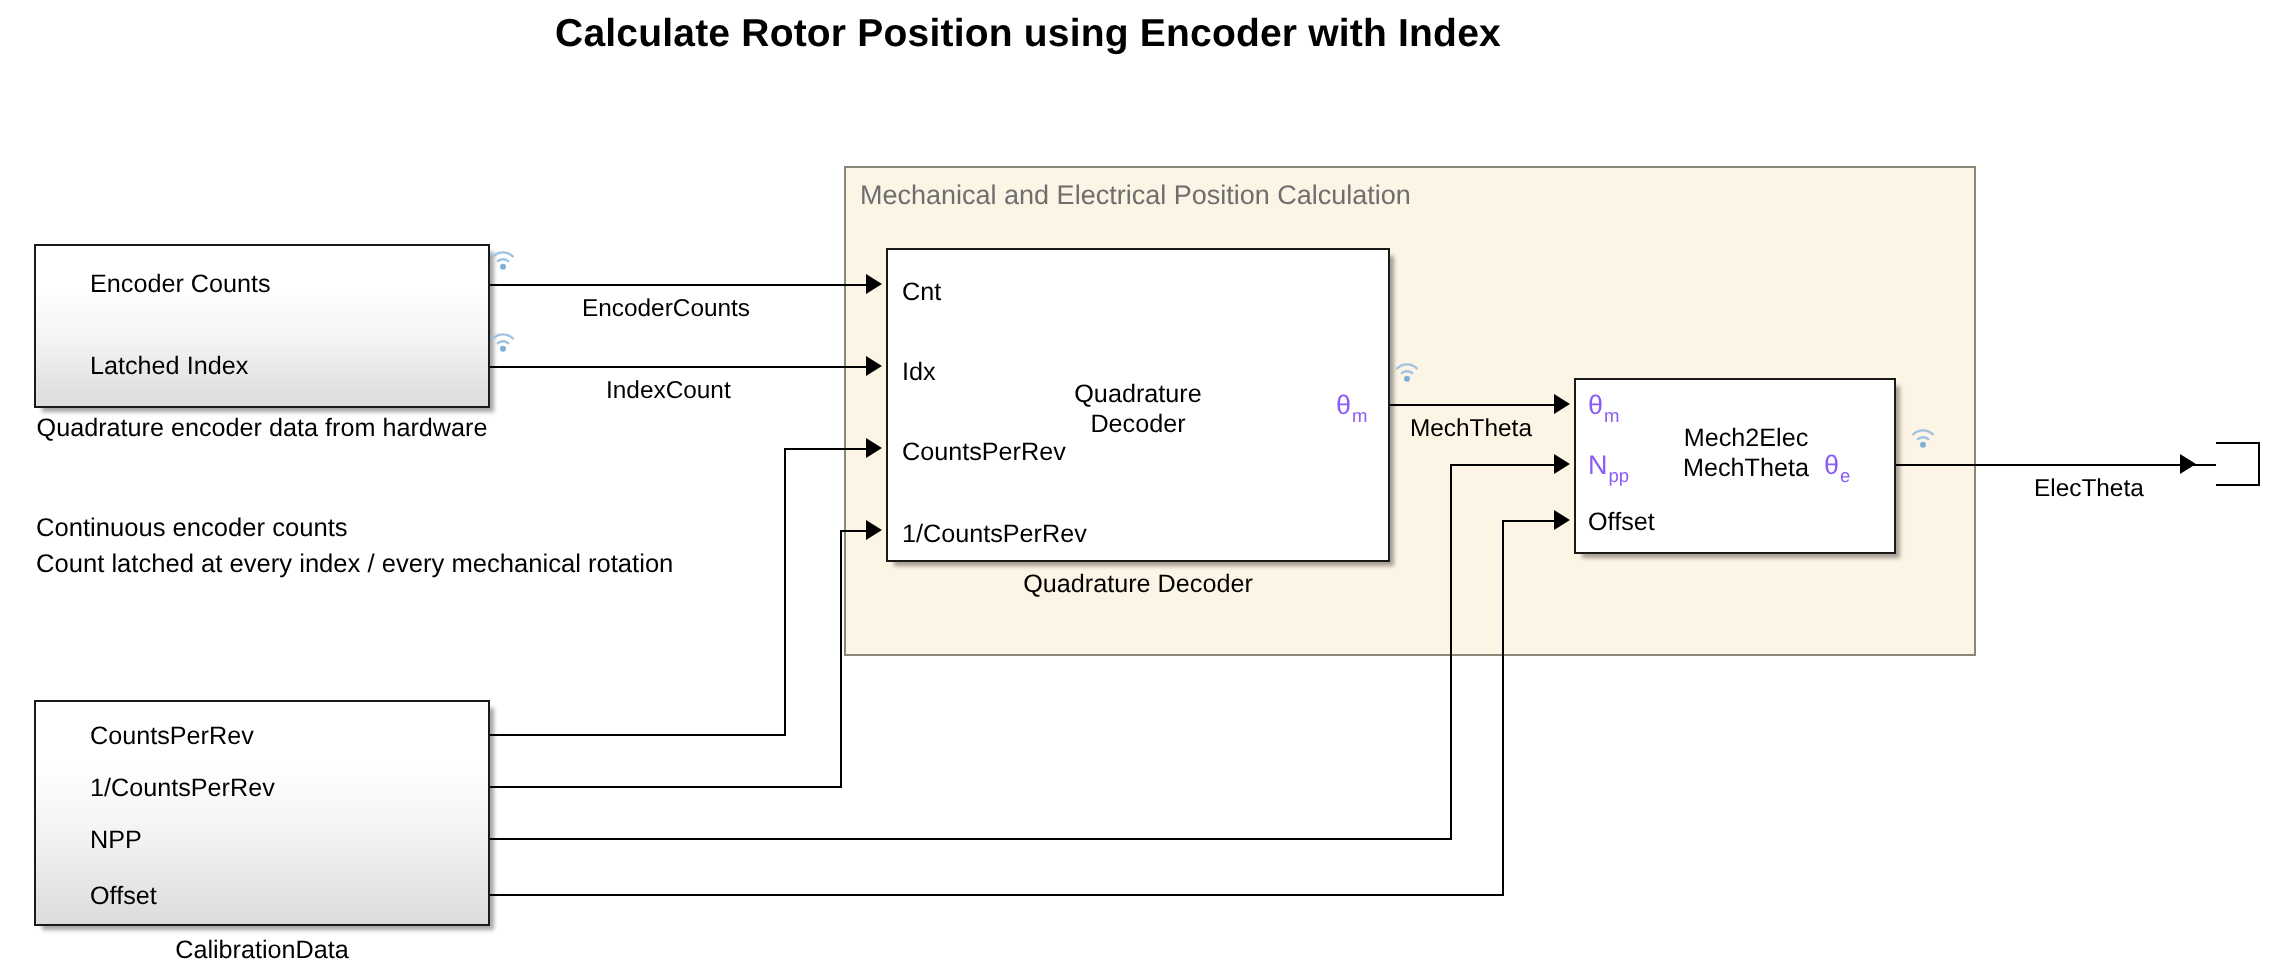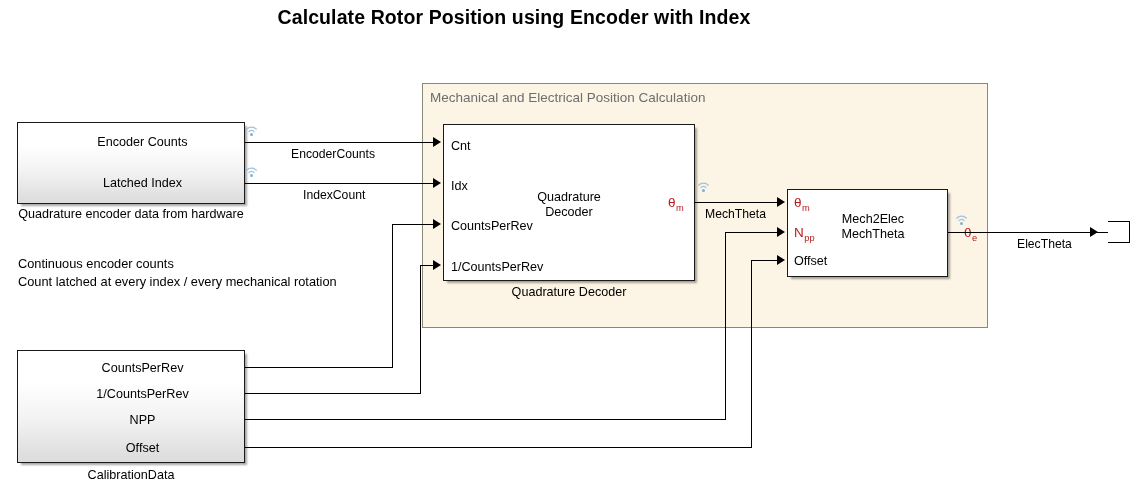--- a/index.html
+++ b/index.html
@@ -66,21 +66,21 @@
 
   
   .port-label {
     position: absolute;
     font-size: 12.6px;
     color: #000000;
     white-space: nowrap;
     line-height: 1;
   }
   .port-label.right {
-    text-align: center;
+    text-align: left;
   }
   .block-caption {
     position: absolute;
     font-size: 12.6px;
     color: #000000;
     white-space: nowrap;
     text-align: center;
     line-height: 1.18;
   }
   .block-inner-label {
@@ -101,21 +101,21 @@
   .annotation {
     position: absolute;
     font-size: 12.8px;
     color: #000000;
     white-space: nowrap;
     line-height: 1.42;
   }
   .theta {
     position: absolute;
     font-size: 13.5px;
-    color: #b91c1c;
+    color: #8b5cf6;
     white-space: nowrap;
     line-height: 1;
   }
   .theta sub {
     font-size: 9.3px;
     vertical-align: baseline;
     position: relative;
     top: 3.5px;
     left: 0.5px;
   }
@@ -224,21 +224,21 @@
     <span>θ</span><sub>m</sub>
   </div>
   <div class="theta" style="left:794px; top:226px;">
     <span>N</span><sub>pp</sub>
   </div>
   <div class="port-label" style="left:794px; top:255px;">Offset</div>
   <div class="block-inner-label" style="left:828px; top:212px; width:90px;">
     <div>Mech2Elec</div>
     <div>MechTheta</div>
   </div>
-  <div class="theta" style="left:964px; top:226px;text-align:center;">
+  <div class="theta" style="left:912px; top:226px;text-align:center;">
     <span>θ</span><sub>e</sub>
   </div>
   <div class="log-badge" style="left:955px; top:212px;">
     <svg viewBox="0 0 13 11" width="13" height="11">
       <path d="M1.6 3.2 A7 7 0 0 1 11.4 3.2" fill="none" stroke="#9fc3e0" stroke-width="1.2" stroke-linecap="round"></path>
       <path d="M3.9 5.6 A4 4 0 0 1 9.1 5.6" fill="none" stroke="#9fc3e0" stroke-width="1.2" stroke-linecap="round"></path>
       <circle cx="6.5" cy="8.4" r="1.5" fill="#7fb0d8"></circle>
     </svg>
   </div>
 

